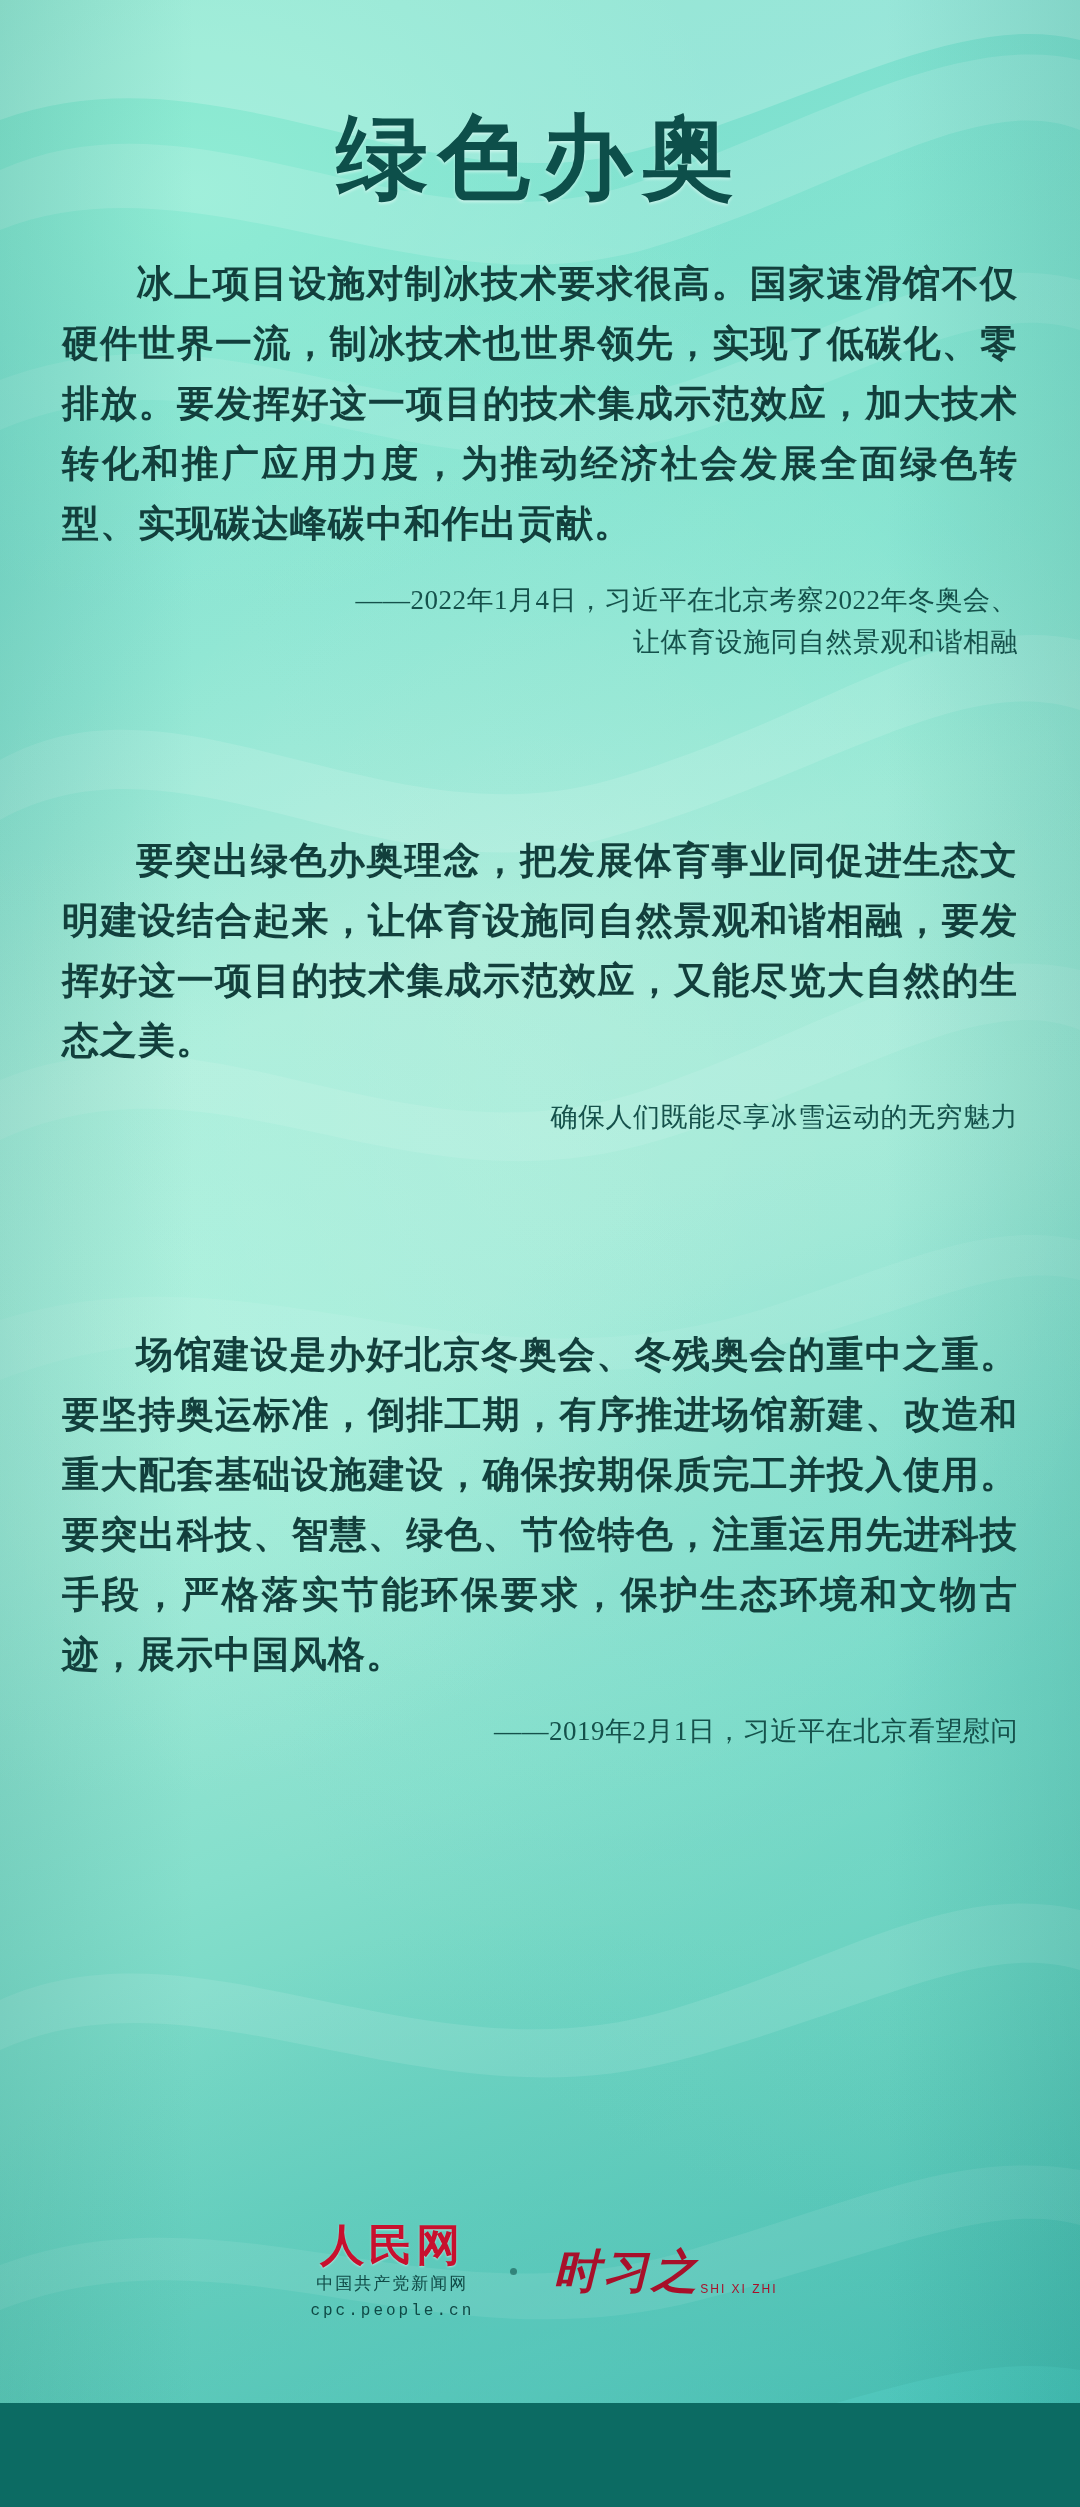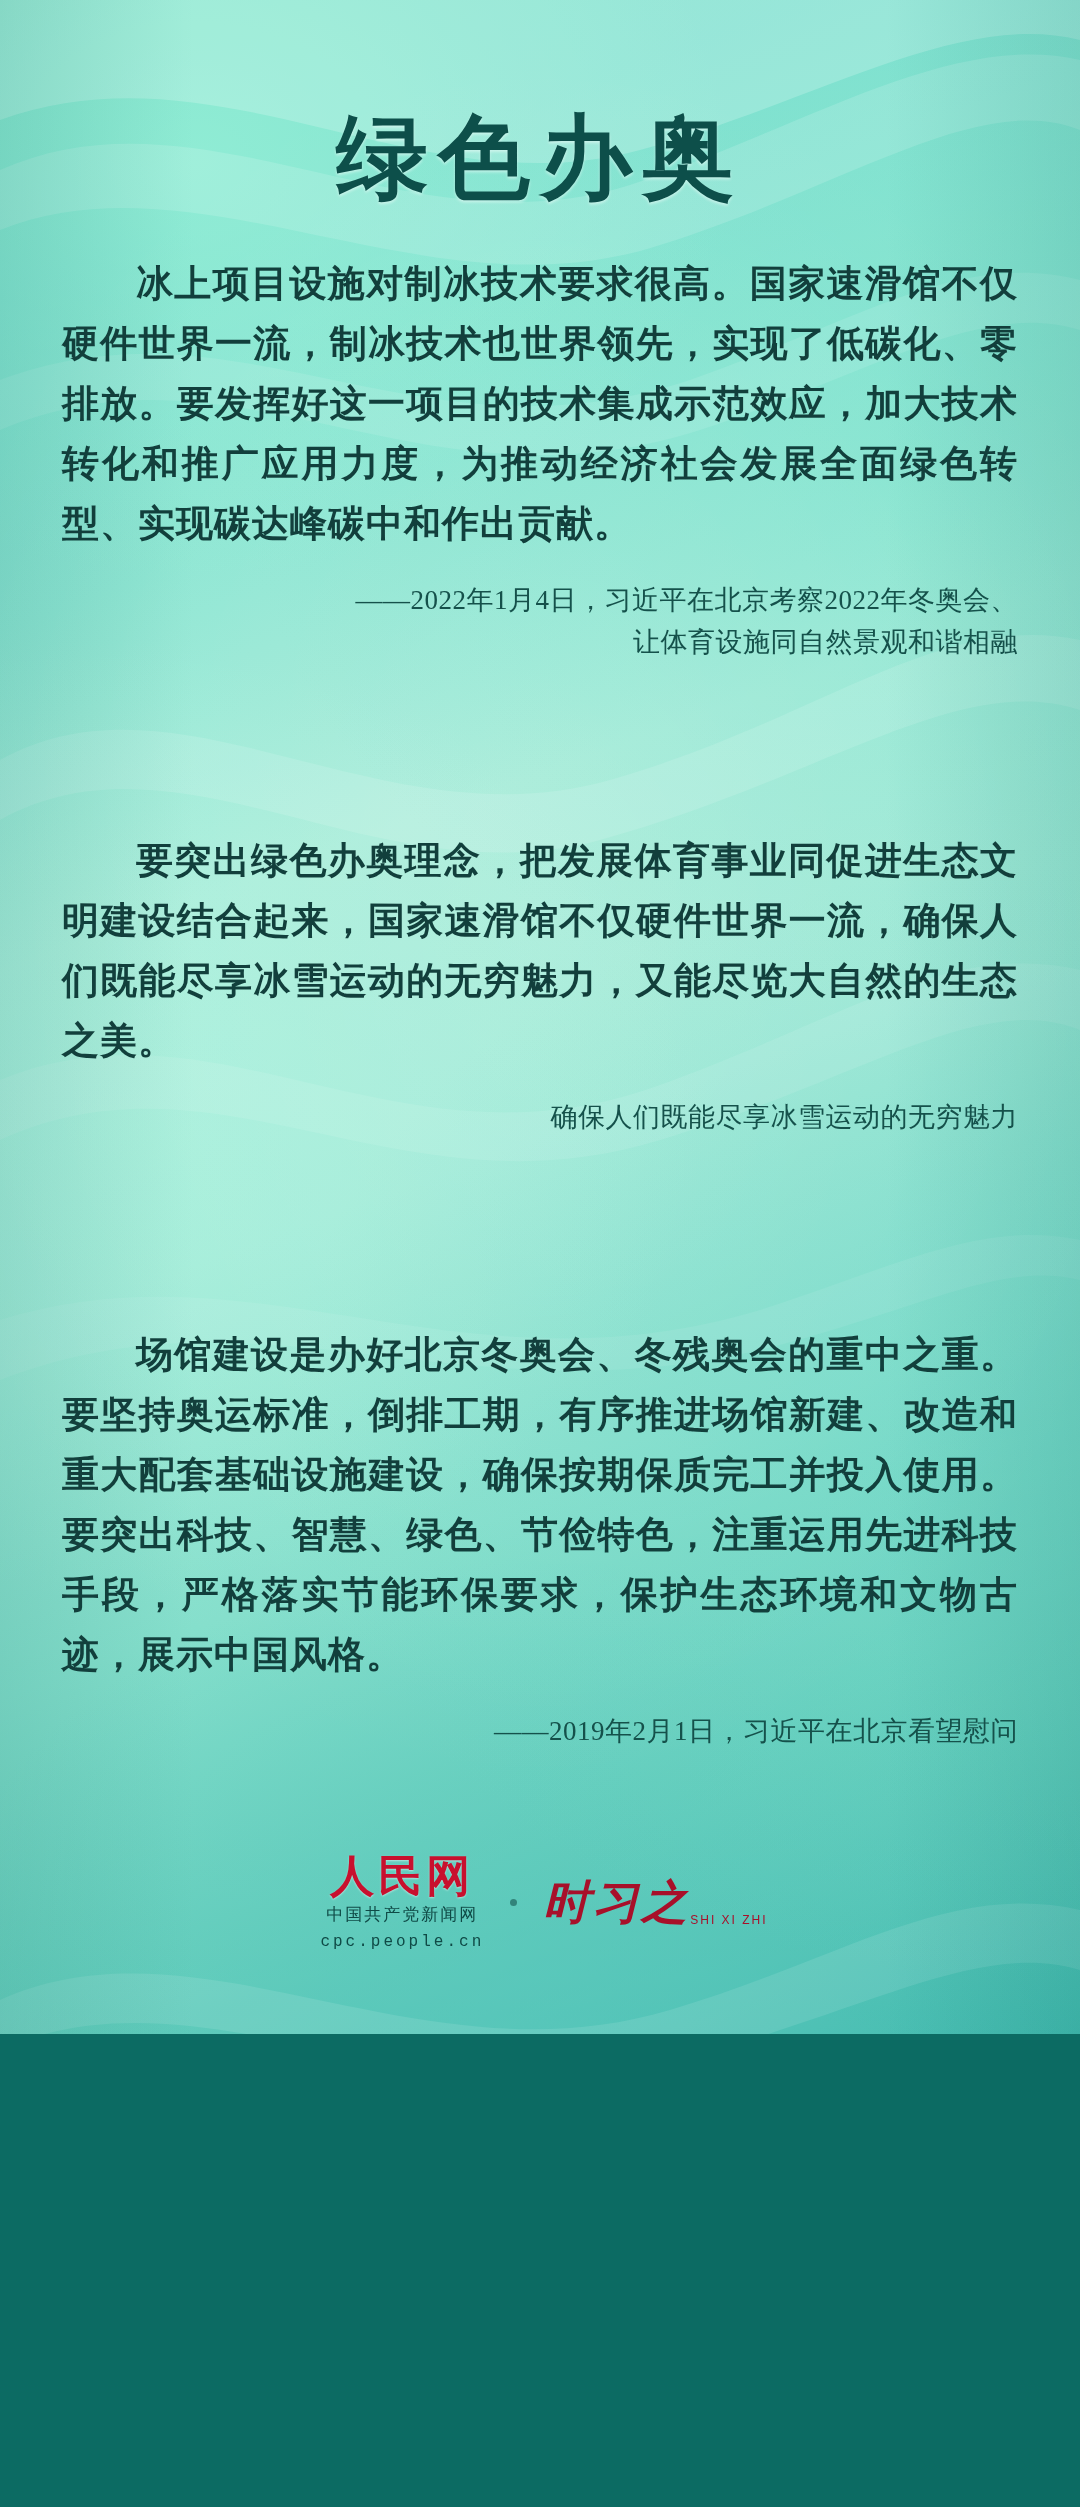--- a/index.html
+++ b/index.html
@@ -3,21 +3,21 @@
 <meta charset="utf-8">
 <style>
   html, body {
     margin: 0;
     padding: 0;
     background: #0c6b63;
   }
   #page {
     position: relative;
     width: 1080px;
-    height: 2034px;
+    height: 2403px;
     overflow: hidden;
     background:
       radial-gradient(ellipse 900px 700px at 18% 8%, rgba(150,240,215,0.75) 0%, rgba(150,240,215,0) 60%),
       radial-gradient(ellipse 1100px 900px at 85% 22%, rgba(120,225,205,0.55) 0%, rgba(120,225,205,0) 62%),
       radial-gradient(ellipse 1000px 800px at 10% 55%, rgba(175,245,225,0.55) 0%, rgba(175,245,225,0) 60%),
       radial-gradient(ellipse 1200px 900px at 95% 70%, rgba(110,215,200,0.5) 0%, rgba(110,215,200,0) 62%),
       radial-gradient(ellipse 1000px 700px at 50% 98%, rgba(90,200,190,0.55) 0%, rgba(90,200,190,0) 62%),
       linear-gradient(160deg, #7ce0c6 0%, #7ee0cf 12%, #8ee6d3 26%, #a9ecd9 40%, #9fe9d6 55%, #85dfcc 70%, #63cdbb 85%, #3fb8ad 100%);
     font-family: "Liberation Serif", "DejaVu Serif", serif;
   }
@@ -86,21 +86,21 @@
 
   .footer {
     position: absolute;
     left: 8px;
     right: 0;
     bottom: 84px;
     z-index: 6;
     display: flex;
     align-items: center;
     justify-content: center;
-    gap: 26px;
+    gap: 36px;
   }
   .brand {
     display: flex;
     flex-direction: column;
     align-items: center;
     line-height: 1;
   }
   .brand-cn {
     color: #c8102e;
     font-size: 44px;
@@ -190,21 +190,21 @@
       <div class="quote-text">冰上项目设施对制冰技术要求很高。国家速滑馆不仅硬件世界一流，制冰技术也世界领先，实现了低碳化、零排放。要发挥好这一项目的技术集成示范效应，加大技术转化和推广应用力度，为推动经济社会发展全面绿色转型、实现碳达峰碳中和作出贡献。</div>
       <div class="source">
         <span class="line1">——2022年1月4日，习近平在北京考察2022年冬奥会、</span>
         <span class="line2">让体育设施同自然景观和谐相融</span>
       </div>
     </div>
 
     <div class="gap-1"></div>
 
     <div class="quote-block">
-      <div class="quote-text">要突出绿色办奥理念，把发展体育事业同促进生态文明建设结合起来，国家速滑馆不仅硬件世界一流，确保人们既能尽享冰雪运动的无穷魅力，又能尽览大自然的生态之美。</div>
+      <div class="quote-text">要突出绿色办奥理念，把发展体育事业同促进生态文明建设结合起来，让体育设施同自然景观和谐相融，要发挥好这一项目的技术集成示范效应，又能尽览大自然的生态之美。</div>
       <div class="source">
         <span class="line2">确保人们既能尽享冰雪运动的无穷魅力</span>
       </div>
     </div>
 
     <div class="gap-2"></div>
 
     <div class="quote-block">
       <div class="quote-text">场馆建设是办好北京冬奥会、冬残奥会的重中之重。要坚持奥运标准，倒排工期，有序推进场馆新建、改造和重大配套基础设施建设，确保按期保质完工并投入使用。要突出科技、智慧、绿色、节俭特色，注重运用先进科技手段，严格落实节能环保要求，保护生态环境和文物古迹，展示中国风格。</div>
       <div class="source">

